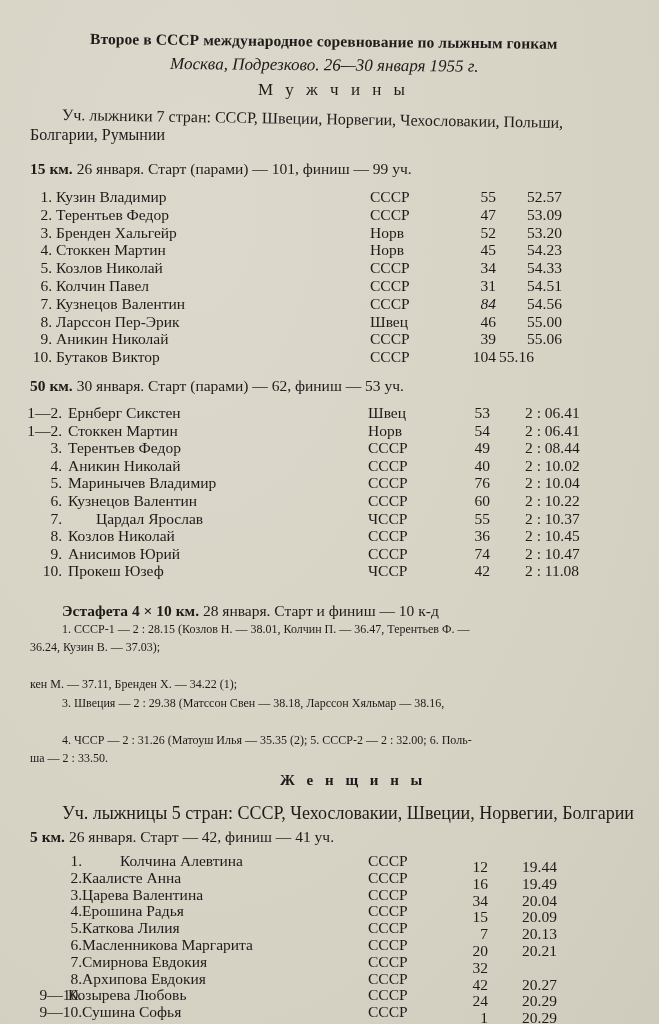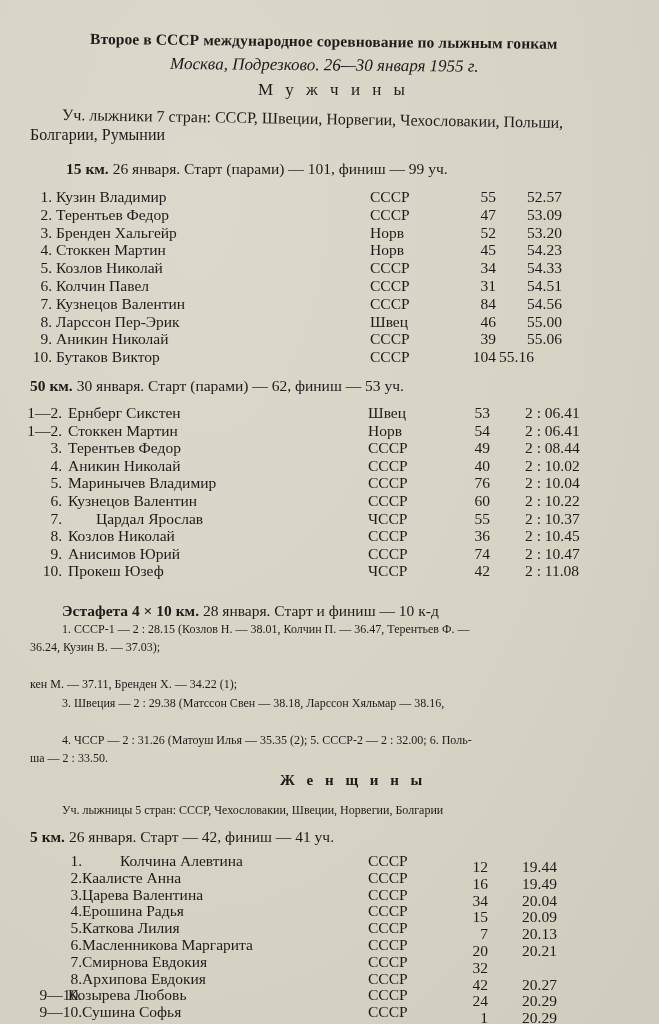--- a/index.html
+++ b/index.html
@@ -29,21 +29,21 @@
 
 <div class="page">
 
   <div class="abs title">Второе в СССР международное соревнование по лыжным гонкам</div>
   <div class="abs subtitle">Москва, Подрезково. 26—30 января 1955 г.</div>
 
   <div class="abs section-head" style="left:258px; top:80px;">М у ж ч и н ы</div>
   <div class="abs para" style="left:62px; top:106px; transform:rotate(0.9deg); transform-origin:left;">Уч. лыжники 7 стран: СССР, Швеции, Норвегии, Чехословакии, Польши,</div>
   <div class="abs para" style="left:30px; top:126px;">Болгарии, Румынии</div>
 
-  <div class="abs event" style="left:30px; top:160px;margin-left:36px;">
+  <div class="abs event" style="left:30px; top:160px;">
     <b>15 км.</b><span> 26 января. Старт (парами) — 101, финиш — 99 уч.</span>
   </div>
 
   <div id="table15">
       <div class="row" style="left: 0px; top: 188px; width: 659px;">
         <span class="rank" style="right: 607px;">1.</span>
         <span style="left: 56px;">Кузин Владимир</span>
         <span style="left: 370px;">СССР</span>
         <span class="rank" style="right: 163px;">55</span>
         <span style="left: 527px;">52.57</span>
@@ -80,21 +80,21 @@
         <span class="rank" style="right: 607px;">6.</span>
         <span style="left: 56px;">Колчин Павел</span>
         <span style="left: 370px;">СССР</span>
         <span class="rank" style="right: 163px;">31</span>
         <span style="left: 527px;">54.51</span>
       </div>
       <div class="row" style="left: 0px; top: 294.8px; width: 659px;">
         <span class="rank" style="right: 607px;">7.</span>
         <span style="left: 56px;">Кузнецов Валентин</span>
         <span style="left: 370px;">СССР</span>
-        <span class="rank" style="right: 163px;">84</span>
+        <span class="rank" style="right: 163px; font-style: italic;">84</span>
         <span style="left: 527px;">54.56</span>
       </div>
       <div class="row" style="left: 0px; top: 312.6px; width: 659px;">
         <span class="rank" style="right: 607px;">8.</span>
         <span style="left: 56px;">Ларссон Пер-Эрик</span>
         <span style="left: 370px;">Швец</span>
         <span class="rank" style="right: 163px;">46</span>
         <span style="left: 527px;">55.00</span>
       </div>
       <div class="row" style="left: 0px; top: 330.4px; width: 659px;">
@@ -194,21 +194,21 @@
     <b>Эстафета 4 × 10 км.</b><span> 28 января. Старт и финиш — 10 к-д</span>
   </div>
   <div class="abs relay" style="left:62px; top:620px;">1. СССР-1 — 2 : 28.15 (Козлов Н. — 38.01, Колчин П. — 36.47, Терентьев Ф. —</div>
   <div class="abs relay" style="left:30px; top:638px;">36.24, Кузин В. — 37.03);</div>
   <div class="abs relay" style="left:30px; top:675px;">кен М. — 37.11, Бренден Х. — 34.22 (1);</div>
   <div class="abs relay" style="left:62px; top:694px;">3. Швеция — 2 : 29.38 (Матссон Свен — 38.18, Ларссон Хяльмар — 38.16,</div>
   <div class="abs relay" style="left:62px; top:731px;">4. ЧССР — 2 : 31.26 (Матоуш Илья — 35.35 (2); 5. СССР-2 — 2 : 32.00; 6. Поль-</div>
   <div class="abs relay" style="left:30px; top:749px;">ша — 2 : 33.50.</div>
 
   <div class="abs section-head" style="left:280px; top:772px; font-weight:bold; font-size:15px;">Ж е н щ и н ы</div>
-  <div class="abs para" style="left:62px; top:803px; font-size:12px;">Уч. лыжницы 5 стран: СССР, Чехословакии, Швеции, Норвегии, Болгарии</div>
+  <div class="abs para" style="left:62px; top:803px; font-size:18px;">Уч. лыжницы 5 стран: СССР, Чехословакии, Швеции, Норвегии, Болгарии</div>
   <div class="abs event" style="left:30px; top:828px;">
     <b>5 км.</b><span> 26 января. Старт — 42, финиш — 41 уч.</span>
   </div>
 
   <div id="table5">
       <div class="row" style="left: 0px; top: 852px; width: 659px;">
         <span class="rank" style="right: 577px;">1.</span>
         <span style="left: 82px; margin-left: 38px;">Колчина Алевтина</span>
         <span style="left: 368px;">СССР</span>
         <span class="rank" style="right: 171px; top: 6px;">12</span>

